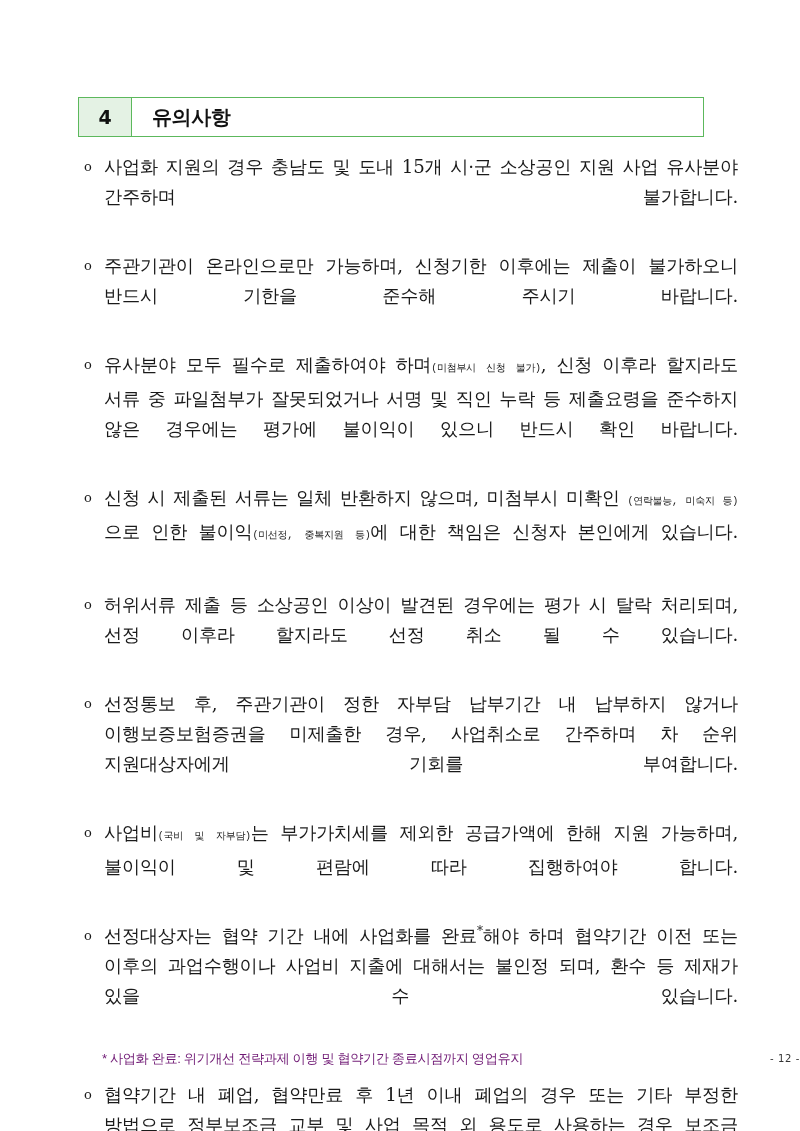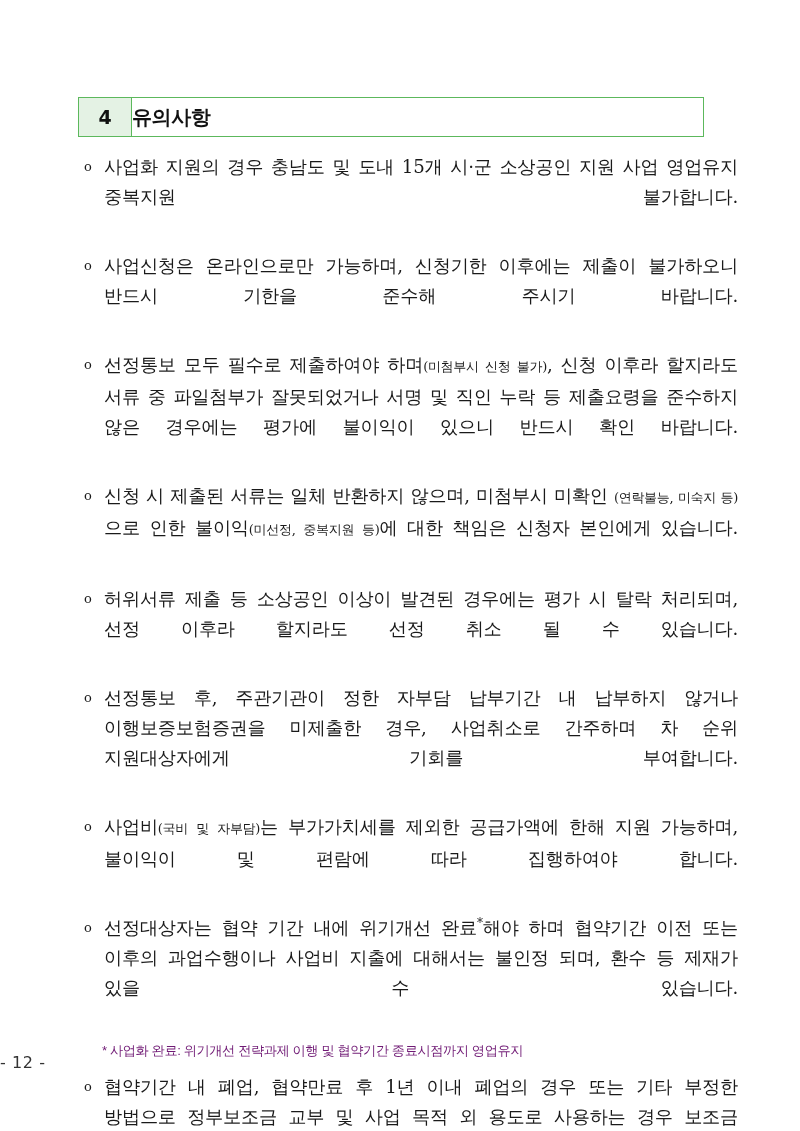--- a/index.html
+++ b/index.html
@@ -53,21 +53,21 @@
   }
 
   .section-title-box {
     flex: 1 1 auto;
     box-sizing: border-box;
     border: 1.6px solid #5cb85c;
     border-left: none;
     background: #ffffff;
     display: flex;
     align-items: center;
-    padding-left: 0;
+    padding-left: 20px;
   }
 
   .section-title {
     font-family: "DejaVu Sans", "Liberation Sans", sans-serif;
     font-weight: bold;
     font-size: 20px;
     letter-spacing: -0.4px;
     color: #111111;
     line-height: 1;
   }
@@ -103,22 +103,23 @@
     font-size: 18.2px;
     line-height: 30px;
     letter-spacing: -0.25px;
     color: #1a1a1a;
     text-align: justify;
     text-justify: inter-character;
     word-break: keep-all;
   }
 
   .bullet-text .small {
-    font-size: 13px;
+    font-size: 10px;
     letter-spacing: -0.3px;
+    font-family: Liberation Mono, monospace;
   }
 
   .bullet-text sup.star {
     font-size: 12px;
     vertical-align: super;
     line-height: 0;
   }
 
   
   .bullet-text::after {
@@ -143,23 +144,23 @@
     color: #701a75;
     word-break: keep-all;
   }
 
   
   .page-number {
     position: absolute;
     left: 0;
     right: 0;
     top: 1053px;
-    text-align: left;
+    text-align: right;
     font-family: "DejaVu Sans", "Liberation Sans", sans-serif;
-    font-size: 16px;
+    font-size: 10px;
     letter-spacing: 0.6px;
     color: #333333;
   }
 </style>
 </head>
 <body>
 
 <div class="page">
 
   <div class="section-header">
@@ -167,49 +168,49 @@
       <span>4</span>
     </div>
     <div class="section-title-box">
       <span class="section-title">유의사항</span>
     </div>
   </div>
 
   <div class="content" id="notice-list">
       <div class="bullet-item">
         <div class="bullet-marker">o</div>
-        <div class="bullet-text"><span>사업화 지원의 경우 충남도 및 도내 15개 시·군 소상공인 지원 사업 영업유지 중복지원 불가합니다.</span></div>
-      </div>
-      <div class="bullet-item">
-        <div class="bullet-marker">o</div>
-        <div class="bullet-text"><span>사업신청은 온라인으로만 가능하며, 신청기한 이후에는 제출이 불가하오니 반드시 기한을 준수해 주시기 바랍니다.</span></div>
-      </div>
-      <div class="bullet-item">
-        <div class="bullet-marker">o</div>
-        <div class="bullet-text"><span>선정통보 모두 필수로 제출하여야 하며</span><span class="small">(미첨부시 신청 불가)</span><span>, 신청 이후라 할지라도 서류 중 파일첨부가 잘못되었거나 서명 및 직인 누락 등 제출요령을 준수하지 않은 경우에는 평가에 불이익이 있으니 반드시 확인 바랍니다.</span></div>
+        <div class="bullet-text"><span>사업화 지원의 경우 충남도 및 도내 15개 시·군 소상공인 지원 사업 유사분야 간주하며 불가합니다.</span></div>
+      </div>
+      <div class="bullet-item">
+        <div class="bullet-marker">o</div>
+        <div class="bullet-text"><span>주관기관이 온라인으로만 가능하며, 신청기한 이후에는 제출이 불가하오니 반드시 기한을 준수해 주시기 바랍니다.</span></div>
+      </div>
+      <div class="bullet-item">
+        <div class="bullet-marker">o</div>
+        <div class="bullet-text"><span>유사분야 모두 필수로 제출하여야 하며</span><span class="small">(미첨부시 신청 불가)</span><span>, 신청 이후라 할지라도 서류 중 파일첨부가 잘못되었거나 서명 및 직인 누락 등 제출요령을 준수하지 않은 경우에는 평가에 불이익이 있으니 반드시 확인 바랍니다.</span></div>
       </div>
       <div class="bullet-item">
         <div class="bullet-marker">o</div>
         <div class="bullet-text"><span>신청 시 제출된 서류는 일체 반환하지 않으며, 미첨부시 미확인 </span><span class="small">(연락불능, 미숙지 등)</span><span> 으로 인한 불이익</span><span class="small">(미선정, 중복지원 등)</span><span>에 대한 책임은 신청자 본인에게 있습니다.</span></div>
       </div>
       <div class="bullet-item">
         <div class="bullet-marker">o</div>
         <div class="bullet-text"><span>허위서류 제출 등 소상공인 이상이 발견된 경우에는 평가 시 탈락 처리되며, 선정 이후라 할지라도 선정 취소 될 수 있습니다.</span></div>
       </div>
       <div class="bullet-item">
         <div class="bullet-marker">o</div>
         <div class="bullet-text"><span>선정통보 후, 주관기관이 정한 자부담 납부기간 내 납부하지 않거나 이행보증보험증권을 미제출한 경우, 사업취소로 간주하며 차 순위 지원대상자에게 기회를 부여합니다.</span></div>
       </div>
       <div class="bullet-item">
         <div class="bullet-marker">o</div>
         <div class="bullet-text"><span>사업비</span><span class="small">(국비 및 자부담)</span><span>는 부가가치세를 제외한 공급가액에 한해 지원 가능하며, 불이익이 및 편람에 따라 집행하여야 합니다.</span></div>
       </div>
       <div class="bullet-item">
         <div class="bullet-marker">o</div>
-        <div class="bullet-text"><span>선정대상자는 협약 기간 내에 위기개선 완료</span><sup class="star">*</sup><span>해야 하며 협약기간 이전 또는 이후의 과업수행이나 사업비 지출에 대해서는 불인정 되며, 환수 등 제재가 있을 수 있습니다.</span></div>
+        <div class="bullet-text"><span>선정대상자는 협약 기간 내에 사업화를 완료</span><sup class="star">*</sup><span>해야 하며 협약기간 이전 또는 이후의 과업수행이나 사업비 지출에 대해서는 불인정 되며, 환수 등 제재가 있을 수 있습니다.</span></div>
       </div>
       <div class="footnote">
         <div class="footnote-text">* 사업화 완료: 위기개선 전략과제 이행 및 협약기간 종료시점까지 영업유지</div>
       </div>
       <div class="bullet-item">
         <div class="bullet-marker">o</div>
         <div class="bullet-text"><span>협약기간 내 폐업, 협약만료 후 1년 이내 폐업의 경우 또는 기타 부정한 방법으로 정부보조금 교부 및 사업 목적 외 용도로 사용하는 경우 보조금 관리에 관한 법률에 의거 환수 등의 제재조치 및 민·형사 소송이 가능합니다.</span></div>
       </div>
     </div>
 

